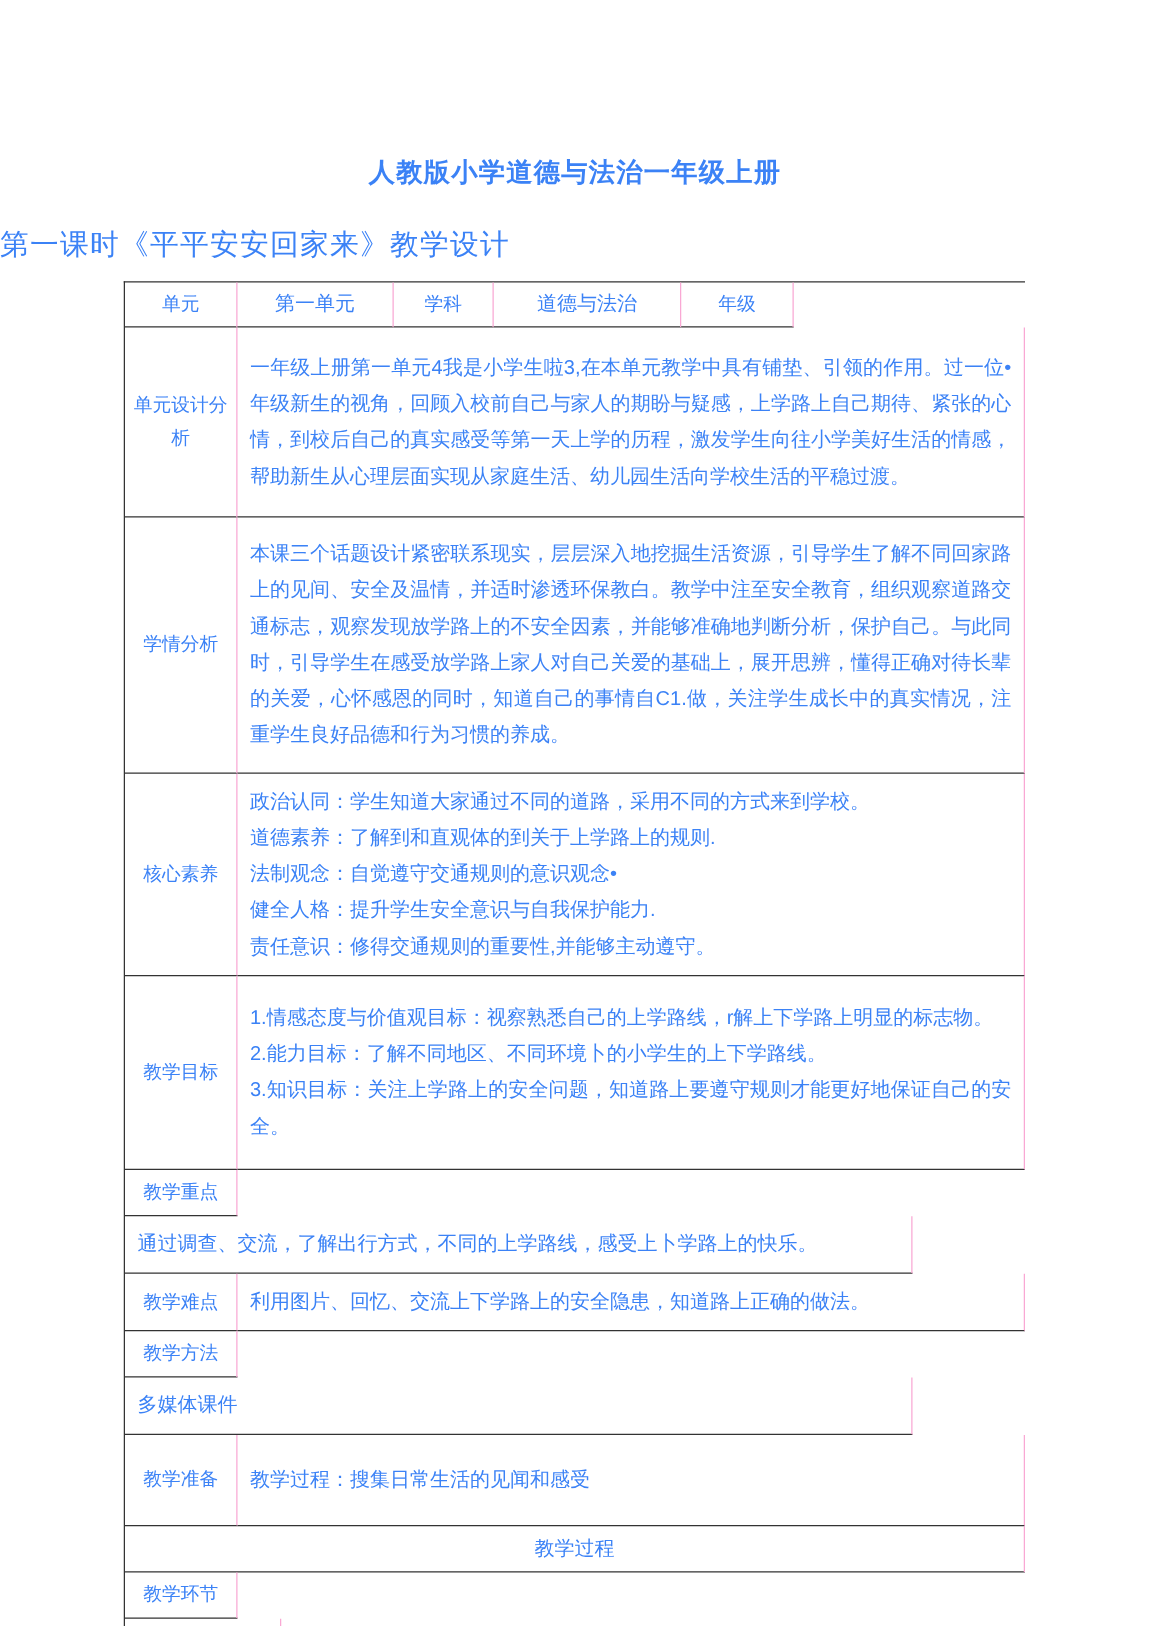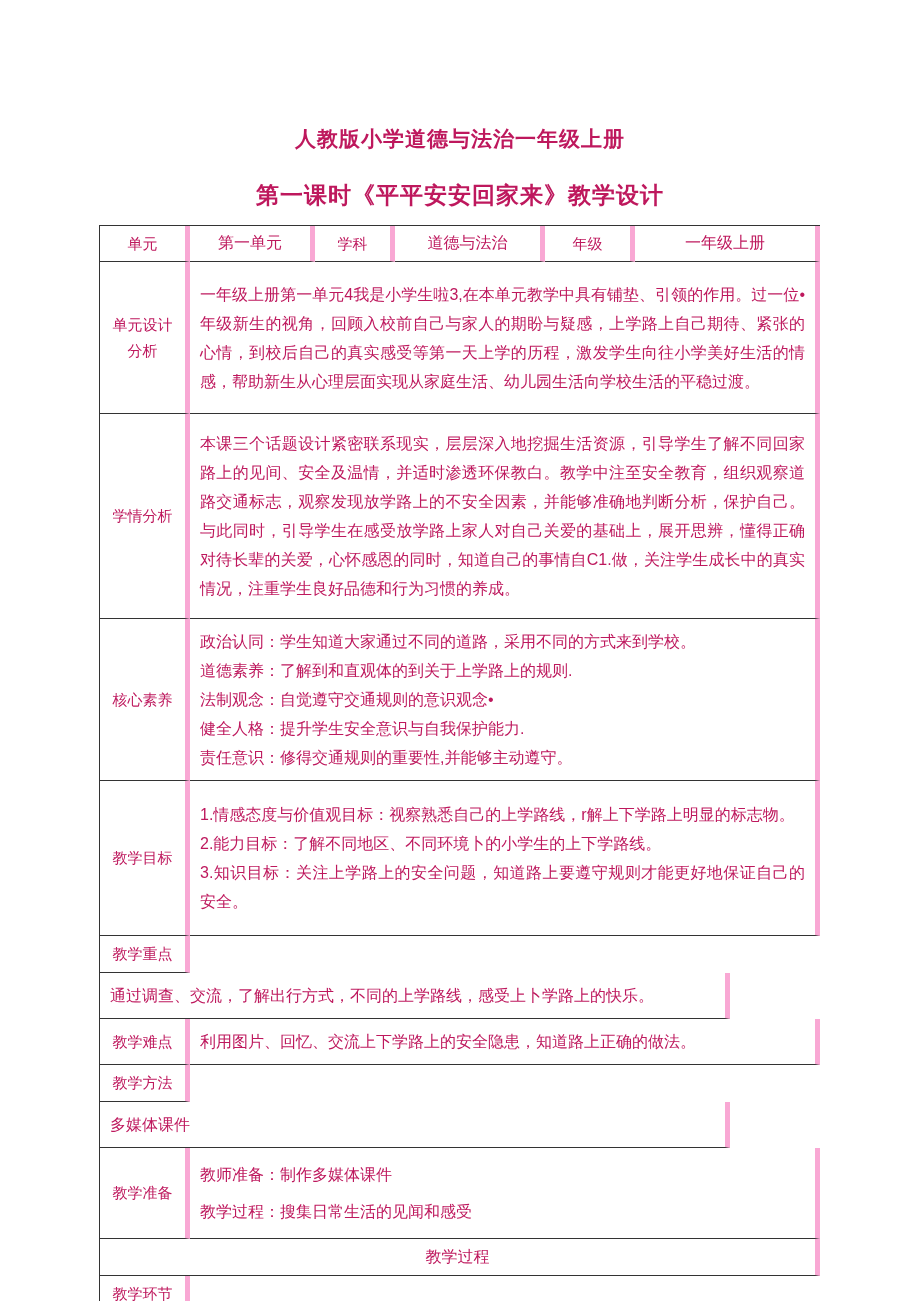--- a/index.html
+++ b/index.html
@@ -4,53 +4,53 @@
 <style>
   html, body {
     margin: 0;
     padding: 0;
     background: #ffffff;
   }
   .page {
     width: 920px;
     height: 1301px;
     background: #ffffff;
-    color: #be185d;
+    color: #3b82f6;
     font-family: "Liberation Sans", "DejaVu Sans", sans-serif;
     box-sizing: border-box;
     overflow: hidden;
   }
   .title1 {
     margin: 0;
     padding-top: 125px;
     text-align: center;
     font-size: 21px;
     line-height: 28px;
     font-weight: bold;
     letter-spacing: 1px;
   }
   .title2 {
     margin: 27px 0 0 0;
-    text-align: center;
+    text-align: left;
     font-size: 23px;
     line-height: 31px;
-    font-weight: bold;
+    font-weight: normal;
     letter-spacing: 1px;
   }
   .doc-table {
     margin: 14px 0 0 99px;
     width: 721px;
     border-left: 1px solid #333;
     border-top: 1px solid #333;
     box-sizing: border-box;
   }
   .row { display: flex; align-items: stretch; }
   .cell {
     box-sizing: border-box;
-    border-right: 5px solid #f9a8d4;
+    border-right: 1px solid #f9a8d4;
     border-bottom: 1px solid #333;
     font-size: 16px;
   }
   
   .w90  { width: 90px; }
   .w125 { width: 125px; }
   .w80  { width: 80px; }
   .w150 { width: 150px; }
   .w185 { width: 185px; }
   .w630 { width: 630px; }
@@ -109,21 +109,20 @@
   <h2 class="title2">第一课时《平平安安回家来》教学设计</h2>
 
   <div class="doc-table">
 
     <div class="row h36">
       <div class="cell w90 label-cell h36">单元</div>
       <div class="cell w125 value-cell h36">第一单元</div>
       <div class="cell w80 label-cell h36">学科</div>
       <div class="cell w150 value-cell h36">道德与法治</div>
       <div class="cell w90 label-cell h36">年级</div>
-      <div class="cell w185 value-cell h36">一年级上册</div>
     </div>
 
     <div class="row h152">
       <div class="cell w90 label-cell h152">单元设计分析</div>
       <div class="cell w630 content-cell h152">
         <p>一年级上册第一单元4我是小学生啦3,在本单元教学中具有铺垫、引领的作用。过一位•年级新生的视角，回顾入校前自己与家人的期盼与疑感，上学路上自己期待、紧张的心情，到校后自己的真实感受等第一天上学的历程，激发学生向往小学美好生活的情感，帮助新生从心理层面实现从家庭生活、幼儿园生活向学校生活的平稳过渡。</p>
       </div>
     </div>
 
     <div class="row h205">
@@ -170,21 +169,20 @@
     <div class="row h37">
       <div class="cell w90 label-cell h37">教学方法</div>
       <div class="cell w630 content-cell h37">
         <p>多媒体课件</p>
       </div>
     </div>
 
     <div class="row h73">
       <div class="cell w90 label-cell h73">教学准备</div>
       <div class="cell w630 content-cell prep-cell h73">
-        <p><span class="bold">教师准备：</span><span>制作多媒体课件</span></p>
         <p><span class="bold">教学过程：</span><span>搜集日常生活的见闻和感受</span></p>
       </div>
     </div>
 
     <div class="row h37">
       <div class="cell w720 center-cell h37">教学过程</div>
     </div>
 
     <div class="row h37">
       <div class="cell w90 label-cell h37">教学环节</div>

